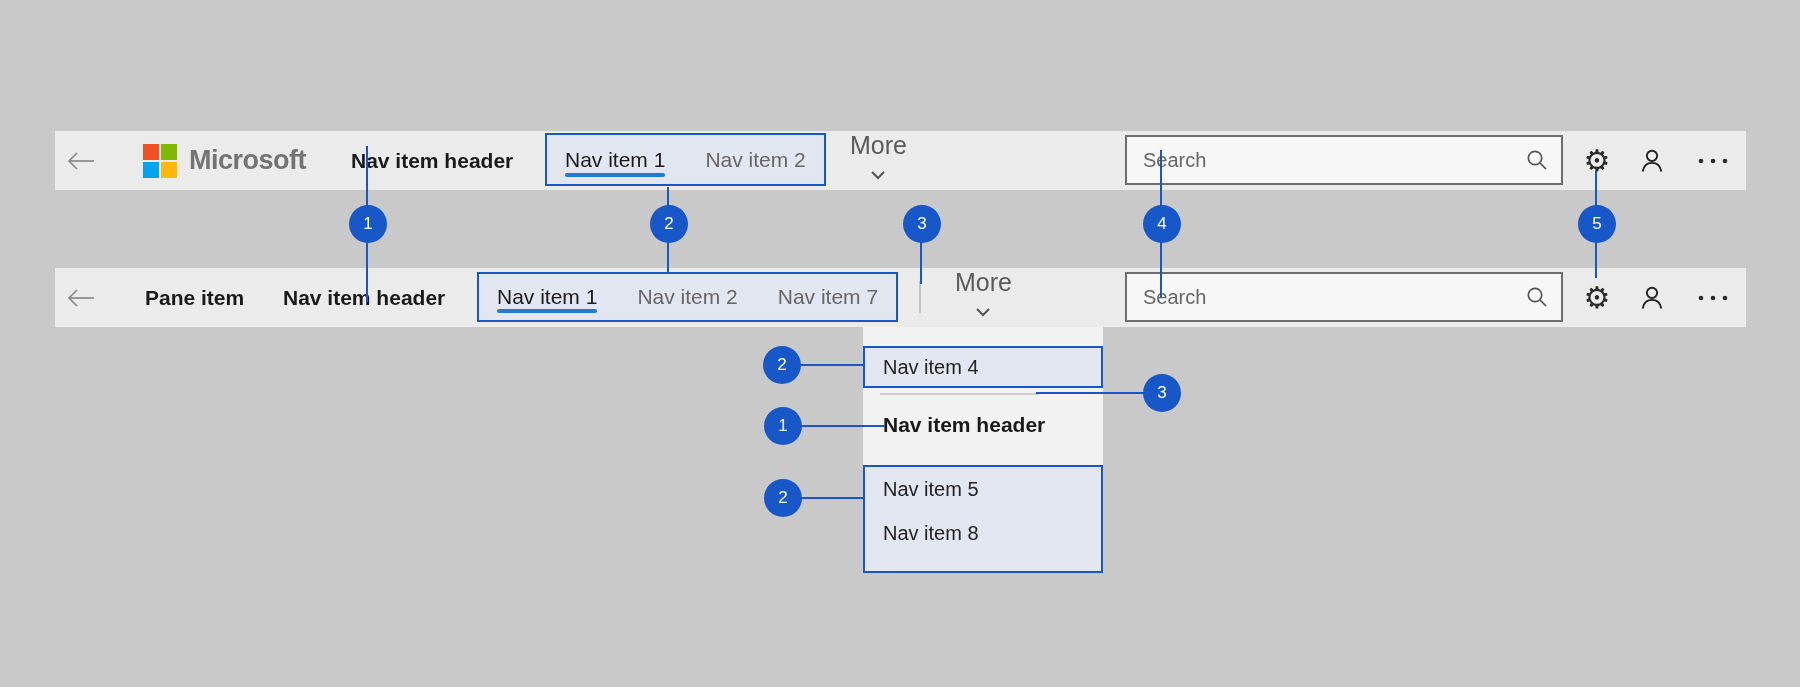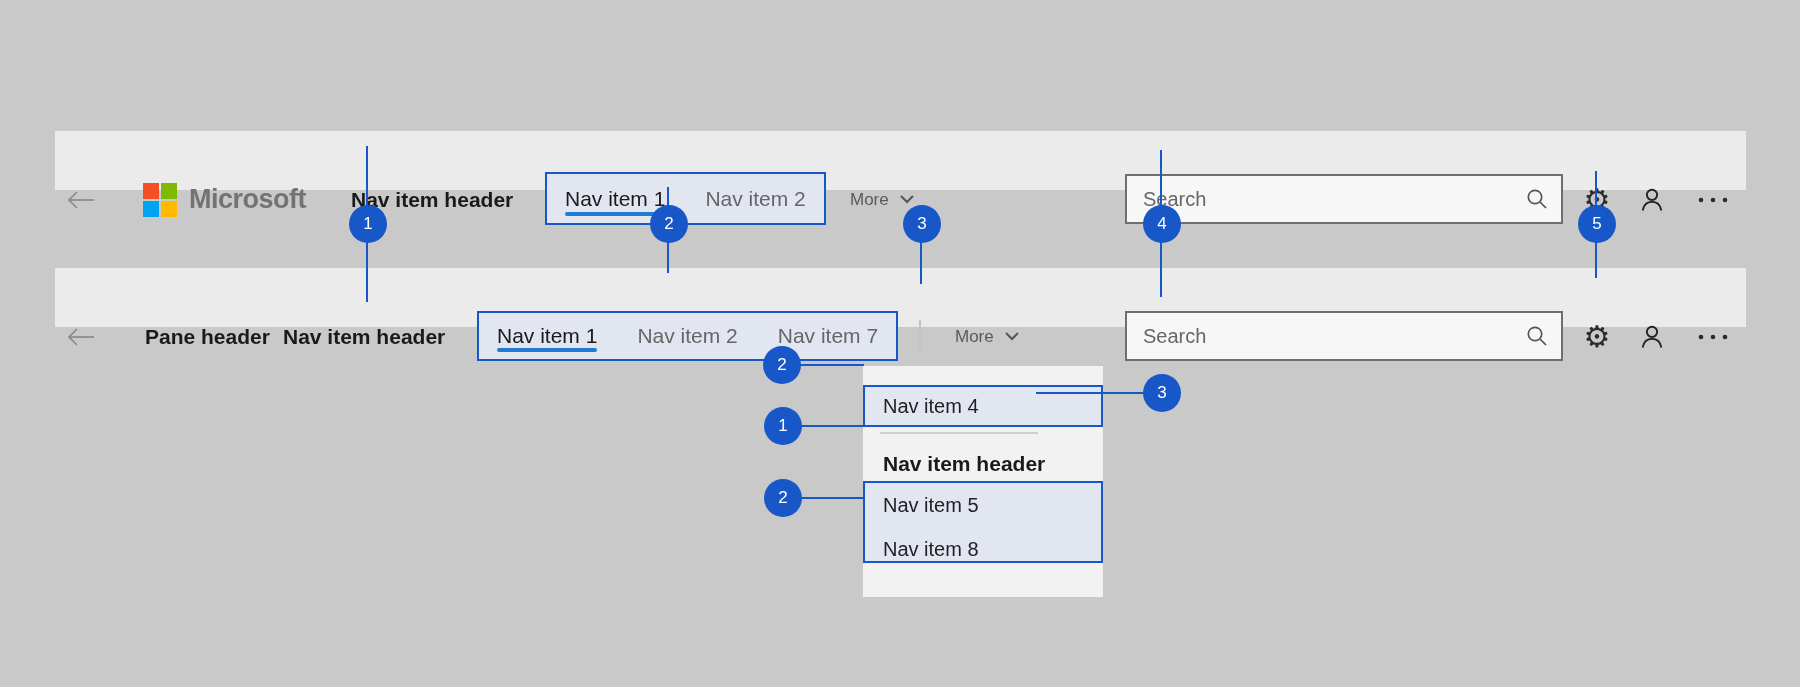--- a/index.html
+++ b/index.html
@@ -8,34 +8,34 @@
     --text-dark:#1a1a1a; --text-gray:#666666; --logo-gray:#737373;
     --flyout-bg:#f2f2f2; --divider-gray:#c4c4c4; --icon-dark:#2b2b2b;
   }
   *{box-sizing:border-box; margin:0; padding:0;}
   body{background:var(--page-bg); font-family:"Liberation Sans","DejaVu Sans",sans-serif;}
   #stage{position:relative; width:1800px; height:687px; background:var(--page-bg); overflow:hidden;}
 
   .bar{position:absolute; left:55px; width:1691px; height:59px; background:var(--bar-bg);}
   .bar-1{top:131px;} .bar-2{top:268px;}
 
-  .abs{position:absolute;margin-top:39px;}
+  .abs{position:absolute;}
 
   .back-arrow{top:0; height:100%; display:flex; align-items:center;}
   .ms-squares{top:13px; width:34px; height:34px; display:grid; grid-template-columns:16px 16px; grid-template-rows:16px 16px; gap:2px;}
   .sq{width:16px; height:16px;}
   .wordmark{top:0; height:100%; display:flex; align-items:center; font-size:27px; font-weight:bold; letter-spacing:-0.5px; color:var(--logo-gray);}
   .bold-label{top:0; height:100%; display:flex; align-items:center; font-size:21px; font-weight:bold; color:var(--text-dark);}
 
   .navbox{border:2px solid var(--accent-blue); background:var(--nav-box-fill); display:flex; align-items:stretch; gap:40px; padding:0 18px;}
   .navitem{position:relative; display:flex; align-items:center; font-size:21px; color:var(--text-gray); white-space:nowrap;}
   .navitem.selected{color:var(--text-dark);text-align:center;}
   .navitem.selected .sel-underline{position:absolute; left:0; right:0; bottom:7px; height:4px; background:var(--underline-blue); border-radius:2px;}
 
-  .more{top:0; height:100%; display:flex; align-items:center; gap:11px; font-size:17px; color:#5a5a5a;}
+  .more{top:0; height:100%; display:flex; align-items:center; gap:11px; font-size:25px; color:#5a5a5a;flex-direction:column;}
 
   .search{background:var(--search-bg); border:2px solid var(--search-border); display:flex; align-items:center;}
   .search input{flex:1; height:100%; border:none; outline:none; background:transparent; font-size:20px; color:#444; padding-left:16px; font-family:inherit;}
   .search input::placeholder{color:var(--text-gray); opacity:1;}
   .search .mag{padding-right:12px; display:flex; align-items:center;}
 
   .icon-slot{top:0; width:36px; height:100%; display:flex; align-items:center; justify-content:center;}
   .gear-glyph{font-family:"DejaVu Sans",sans-serif; font-size:30px; color:var(--icon-dark); line-height:1;}
 
   .pane-divider{width:2px; background:var(--divider-gray);}
@@ -132,21 +132,21 @@
   <div class="bar bar-2">
     <div class="abs back-arrow" style="left:12px;">
       <span>
         <svg width="28" height="20" viewBox="0 0 28 20" fill="none" stroke="#8a8a8a" stroke-width="1.7">
           <path d="M27 10 H2"></path>
             <path d="M10 2 L2 10 L10 18"></path>
         </svg>
       </span>
     </div>
 
-    <div class="abs bold-label" style="left:90px;">Pane header</div>
+    <div class="abs bold-label" style="left:90px;">Pane item</div>
     <div class="abs bold-label" style="left:228px;">Nav item header</div>
 
     <div class="abs navbox" style="left:422px; top:4px; height:50px;">
       <div class="navitem selected">
         <span>Nav item 1</span>
         <div class="sel-underline"></div>
       </div>
       <div class="navitem">
         <span>Nav item 2</span>
       </div>
@@ -199,21 +199,21 @@
   </div>
 
   <div class="abs flyout">
     <div class="fly-box" style="top:19px; height:42px;">
       <div class="fly-item single">
         <span>Nav item 4</span>
       </div>
     </div>
     <div class="fly-divider"></div>
     <div class="fly-header">Nav item header</div>
-    <div class="fly-box" style="top:115px; height:82px;">
+    <div class="fly-box" style="top:138px; height:108px;">
       <div class="fly-item">
         <span>Nav item 5</span>
       </div>
       <div class="fly-item">
         <span>Nav item 8</span>
       </div>
     </div>
   </div>
 
   <div class="vline" style="left:366px; top:146px; height:60px;"></div>

